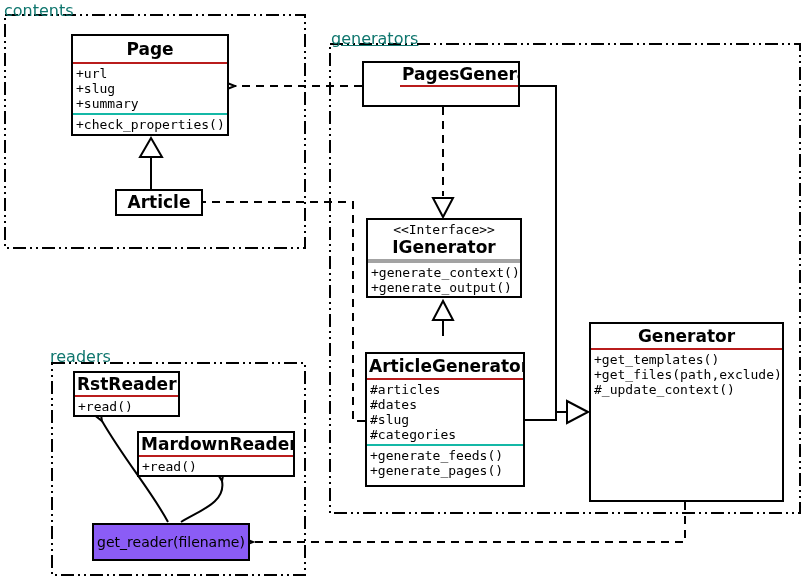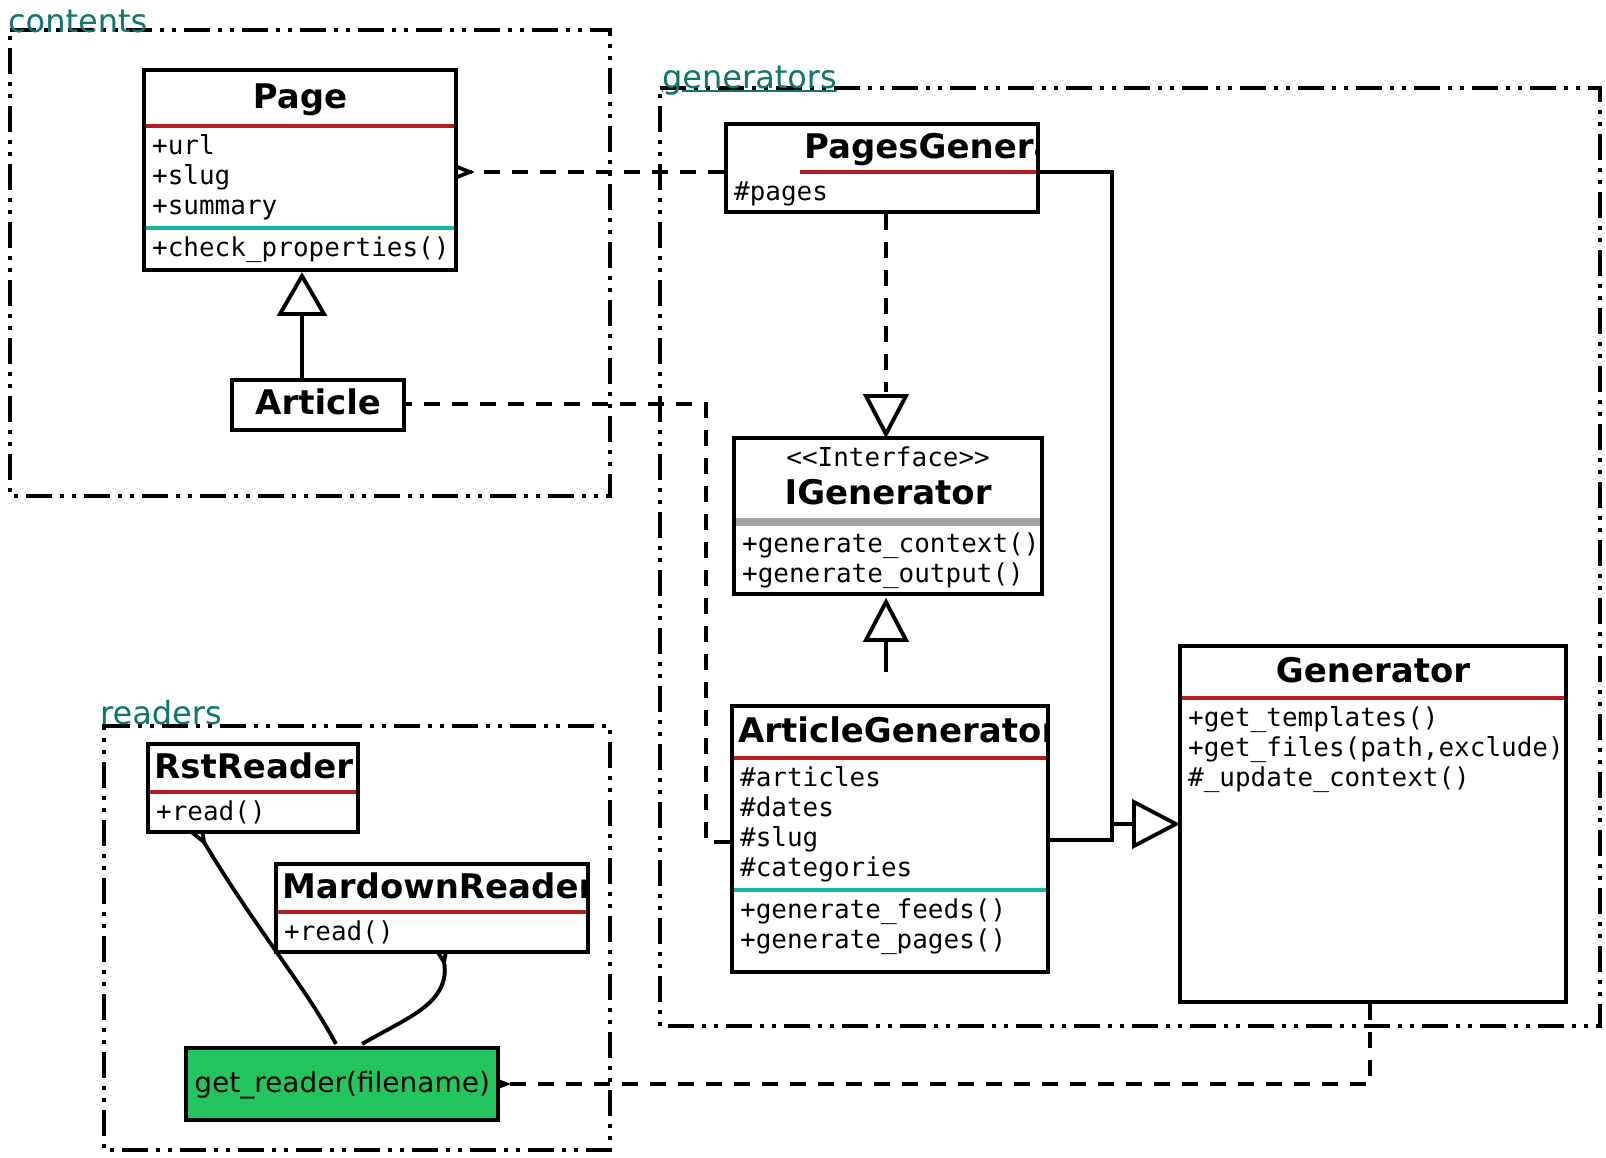--- a/index.html
+++ b/index.html
@@ -30,21 +30,21 @@
   .stereo {
     font-family:"DejaVu Sans Mono", monospace; font-size:13px;
     line-height:15px; text-align:center; padding-top:2px;
   }
   .iface-name {
     font-weight:bold; font-size:17px; line-height:20px; text-align:center;
     padding-bottom:2px;
   }
   .hdr { border-bottom:4px solid #a3a3a3; }
   .fn-box {
-    position:absolute; background:#22c55e; border:2px solid #000;
+    position:absolute; background:#8b5cf6; border:2px solid #000;
     box-sizing:border-box; display:flex; align-items:center; justify-content:center;
     font-size:14px; white-space:nowrap;
   }
 </style>
 </head>
 <body>
 
 <div class="canvas">
 
   <svg class="layer" viewBox="0 0 803 579" xmlns="http://www.w3.org/2000/svg">
@@ -96,23 +96,20 @@
       <div class="row">+check_properties()</div>
     </div>
   </div>
 
   <div class="cls" style="left:115px; top:189px; width:88px; height:27px;">
     <div class="cls-title no-div" style="padding:1px 2px;">Article</div>
   </div>
 
   <div class="cls" style="left:362px; top:61px; width:158px; height:46px;">
     <div class="cls-title" style="padding:1px 2px;margin-left:36px;">PagesGenerator</div>
-    <div class="sec last">
-      <div class="row">#pages</div>
-    </div>
   </div>
 
   <div class="cls" style="left:366px; top:218px; width:156px; height:80px;">
     <div class="hdr">
       <div class="stereo">&lt;&lt;Interface&gt;&gt;</div>
       <div class="iface-name">IGenerator</div>
     </div>
     <div class="sec last">
       <div class="row">+generate_context()</div>
       <div class="row">+generate_output()</div>

